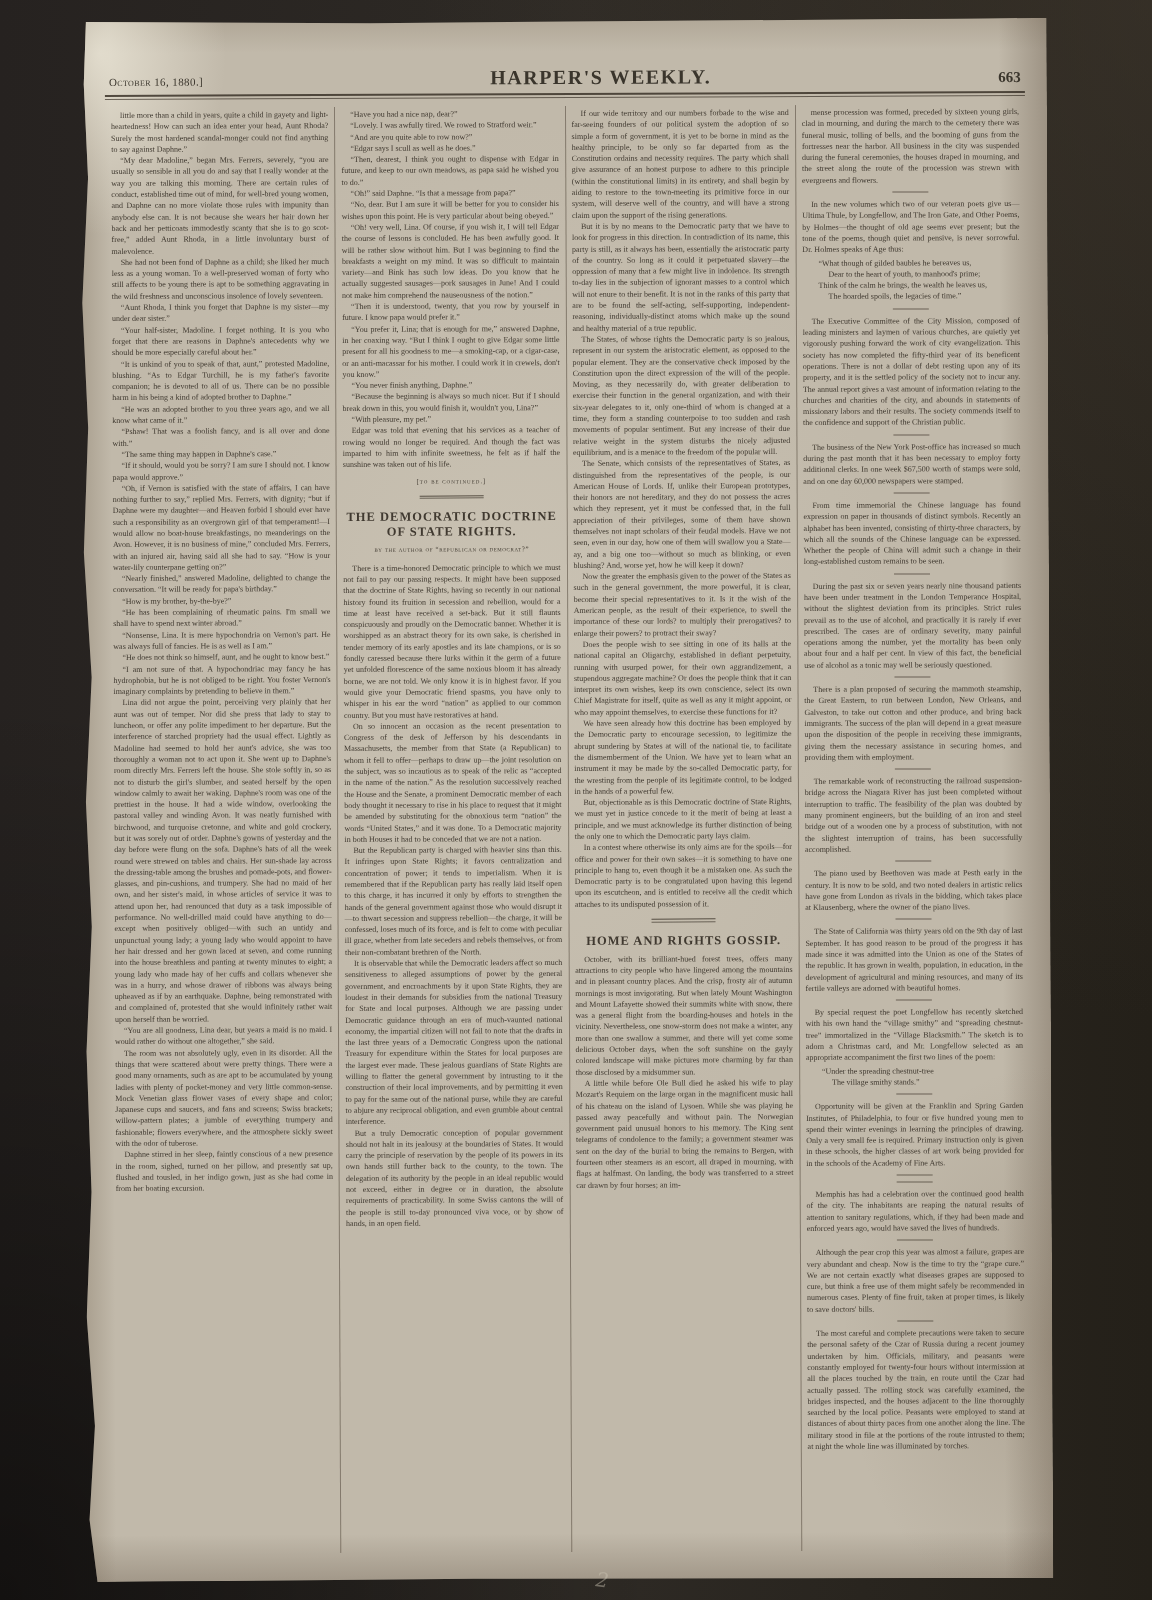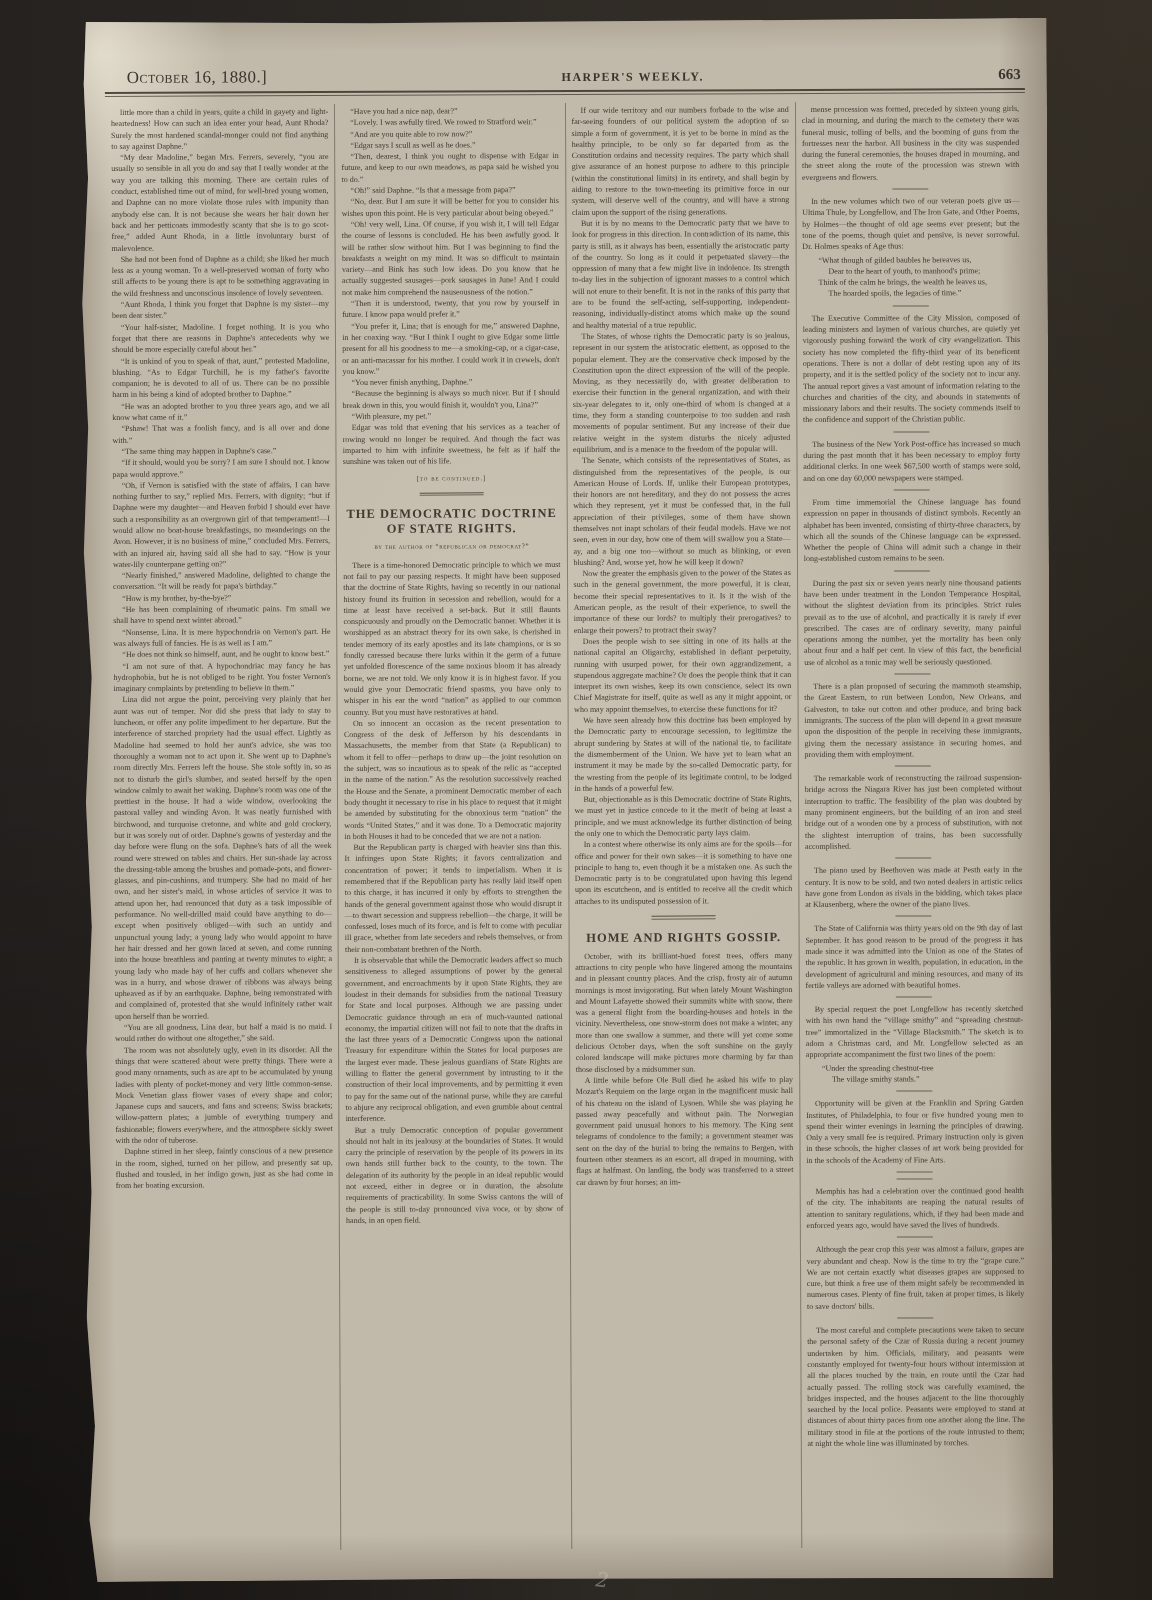--- a/index.html
+++ b/index.html
@@ -21,22 +21,22 @@
       radial-gradient(ellipse 300px 400px at 100% 85%, rgba(120,105,85,.25) 0%, rgba(0,0,0,0) 70%),
       linear-gradient(90deg, rgba(110,95,75,.28) 0%, rgba(110,95,75,0) 3%, rgba(110,95,75,0) 95%, rgba(90,75,60,.35) 100%),
       linear-gradient(180deg, rgba(120,105,85,.22) 0%, rgba(120,105,85,0) 2%, rgba(120,105,85,0) 97%, rgba(90,75,60,.3) 100%);
     transform:rotate(-0.25deg);
     box-shadow:0 0 22px rgba(0,0,0,.55);
     clip-path:polygon(0.55% 0%, 30% 0.15%, 100% 0%, 100% 100%, 40% 99.9%, 1.05% 100%, 0.25% 96%, 0.85% 90%, 0.05% 83%, 0.6% 75%, 0.15% 66%, 0.75% 58%, 0.2% 50%, 0.85% 42%, 0.1% 34%, 0.6% 26%, 0.05% 18%, 0.7% 10%, 0.3% 4%);
     padding:46px 22px 0 24px;box-sizing:border-box;
     color:#3a352c;
   }
   .header{display:flex;align-items:baseline;justify-content:space-between;padding:0 4px;}
-  .hdr-date{font-size:17px;letter-spacing:.4px;font-variant:small-caps;margin-left:18px;}
-  .hdr-title{font-size:12px;font-weight:bold;letter-spacing:1.5px;}
+  .hdr-date{font-size:11px;letter-spacing:.4px;font-variant:small-caps;}
+  .hdr-title{font-size:20px;font-weight:bold;letter-spacing:1.5px;}
   .hdr-page{font-size:15px;font-weight:bold;}
   .header-rule{margin-top:4px;border-top:2px solid rgba(58,50,40,.85);border-bottom:1px solid rgba(58,50,40,.7);height:2px;}
   .columns{display:flex;margin-top:8px;height:1446px;overflow:hidden;}
   .col{flex:1 1 0;overflow:hidden;padding:2px 6px 0 6px;
        font-size:8px;line-height:11.3px;text-align:justify;
        text-rendering:optimizeLegibility;color:rgba(52,46,37,.92);}
   .col + .col{border-left:1px solid rgba(80,70,56,.55);}
   .b-p{margin:0;text-indent:9px;}
   .b-c{text-align:center;font-size:6.8px;letter-spacing:1px;margin:5px 0;font-variant:small-caps;}
   .b-rule2{width:64px;margin:9px auto 10px auto;border-top:1.6px solid rgba(58,50,40,.8);border-bottom:.8px solid rgba(58,50,40,.65);height:1.6px;}
@@ -57,36 +57,36 @@
     <span class="hdr-date">October 16, 1880.]</span>
     <span class="hdr-title">HARPER'S WEEKLY.</span>
     <span class="hdr-page">663</span>
   </div>
   <div class="header-rule"></div>
   <div class="columns">
     <div class="col">
         <p class="b-p">little more than a child in years, quite a child in gayety and light-heartedness! How can such an idea enter your head, Aunt Rhoda? Surely the most hardened scandal-monger could not find anything to say against Daphne.”</p>
         <p class="b-p">“My dear Madoline,” began Mrs. Ferrers, severely, “you are usually so sensible in all you do and say that I really wonder at the way you are talking this morning. There are certain rules of conduct, established time out of mind, for well-bred young women, and Daphne can no more violate those rules with impunity than anybody else can. It is not because she wears her hair down her back and her petticoats immodestly scanty that she is to go scot-free,” added Aunt Rhoda, in a little involuntary burst of malevolence.</p>
         <p class="b-p">She had not been fond of Daphne as a child; she liked her much less as a young woman. To a well-preserved woman of forty who still affects to be young there is apt to be something aggravating in the wild freshness and unconscious insolence of lovely seventeen.</p>
-        <p class="b-p">“Aunt Rhoda, I think you forget that Daphne is my sister—my been dear sister.”</p>
+        <p class="b-p">“Aunt Rhoda, I think you forget that Daphne is my sister—my under dear sister.”</p>
         <p class="b-p">“Your half-sister, Madoline. I forget nothing. It is you who forget that there are reasons in Daphne's antecedents why we should be more especially careful about her.”</p>
         <p class="b-p">“It is unkind of you to speak of that, aunt,” protested Madoline, blushing. “As to Edgar Turchill, he is my father's favorite companion; he is devoted to all of us. There can be no possible harm in his being a kind of adopted brother to Daphne.”</p>
         <p class="b-p">“He was an adopted brother to you three years ago, and we all know what came of it.”</p>
         <p class="b-p">“Pshaw! That was a foolish fancy, and is all over and done with.”</p>
         <p class="b-p">“The same thing may happen in Daphne's case.”</p>
         <p class="b-p">“If it should, would you be sorry? I am sure I should not. I know papa would approve.”</p>
         <p class="b-p">“Oh, if Vernon is satisfied with the state of affairs, I can have nothing further to say,” replied Mrs. Ferrers, with dignity; “but if Daphne were my daughter—and Heaven forbid I should ever have such a responsibility as an overgrown girl of that temperament!—I would allow no boat-house breakfastings, no meanderings on the Avon. However, it is no business of mine,” concluded Mrs. Ferrers, with an injured air, having said all she had to say. “How is your water-lily counterpane getting on?”</p>
         <p class="b-p">“Nearly finished,” answered Madoline, delighted to change the conversation. “It will be ready for papa's birthday.”</p>
         <p class="b-p">“How is my brother, by-the-bye?”</p>
         <p class="b-p">“He has been complaining of rheumatic pains. I'm small we shall have to spend next winter abroad.”</p>
         <p class="b-p">“Nonsense, Lina. It is mere hypochondria on Vernon's part. He was always full of fancies. He is as well as I am.”</p>
         <p class="b-p">“He does not think so himself, aunt, and he ought to know best.”</p>
         <p class="b-p">“I am not sure of that. A hypochondriac may fancy he has hydrophobia, but he is not obliged to be right. You foster Vernon's imaginary complaints by pretending to believe in them.”</p>
         <p class="b-p">Lina did not argue the point, perceiving very plainly that her aunt was out of temper. Nor did she press that lady to stay to luncheon, or offer any polite impediment to her departure. But the interference of starched propriety had the usual effect. Lightly as Madoline had seemed to hold her aunt's advice, she was too thoroughly a woman not to act upon it. She went up to Daphne's room directly Mrs. Ferrers left the house. She stole softly in, so as not to disturb the girl's slumber, and seated herself by the open window calmly to await her waking. Daphne's room was one of the prettiest in the house. It had a wide window, overlooking the pastoral valley and winding Avon. It was neatly furnished with birchwood, and turquoise cretonne, and white and gold crockery, but it was sorely out of order. Daphne's gowns of yesterday and the day before were flung on the sofa. Daphne's hats of all the week round were strewed on tables and chairs. Her sun-shade lay across the dressing-table among the brushes and pomade-pots, and flower-glasses, and pin-cushions, and trumpery. She had no maid of her own, and her sister's maid, in whose articles of service it was to attend upon her, had renounced that duty as a task impossible of performance. No well-drilled maid could have anything to do—except when positively obliged—with such an untidy and unpunctual young lady; a young lady who would appoint to have her hair dressed and her gown laced at seven, and come running into the house breathless and panting at twenty minutes to eight; a young lady who made hay of her cuffs and collars whenever she was in a hurry, and whose drawer of ribbons was always being upheaved as if by an earthquake. Daphne, being remonstrated with and complained of, protested that she would infinitely rather wait upon herself than be worried.</p>
-        <p class="b-p">“You are all goodness, Lina dear, but half a maid is no maid. I would rather do without one altogether,” she said.</p>
+        <p class="b-p">“You are all goodness, Lina dear, but years a maid is no maid. I would rather do without one altogether,” she said.</p>
         <p class="b-p">The room was not absolutely ugly, even in its disorder. All the things that were scattered about were pretty things. There were a good many ornaments, such as are apt to be accumulated by young ladies with plenty of pocket-money and very little common-sense. Mock Venetian glass flower vases of every shape and color; Japanese cups and saucers, and fans and screens; Swiss brackets; willow-pattern plates; a jumble of everything trumpery and fashionable; flowers everywhere, and the atmosphere sickly sweet with the odor of tuberose.</p>
         <p class="b-p">Daphne stirred in her sleep, faintly conscious of a new presence in the room, sighed, turned on her pillow, and presently sat up, flushed and tousled, in her indigo gown, just as she had come in from her boating excursion.</p>
       </div>
     <div class="col">
         <p class="b-p">“Have you had a nice nap, dear?”</p>
         <p class="b-p">“Lovely. I was awfully tired. We rowed to Stratford weir.”</p>
         <p class="b-p">“And are you quite able to row now?”</p>
         <p class="b-p">“Edgar says I scull as well as he does.”</p>
         <p class="b-p">“Then, dearest, I think you ought to dispense with Edgar in future, and keep to our own meadows, as papa said he wished you to do.”</p>
         <p class="b-p">“Oh!” said Daphne. “Is that a message from papa?”</p>

